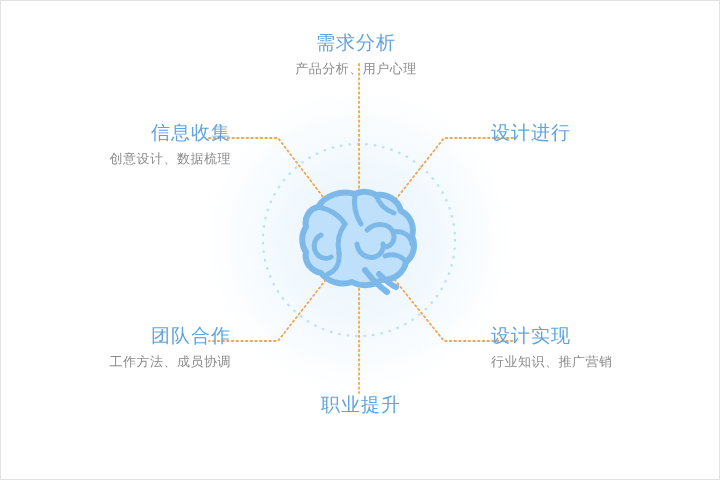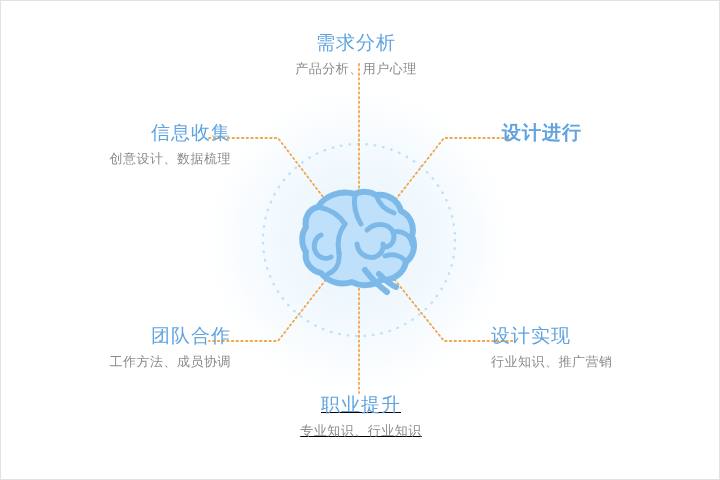--- a/index.html
+++ b/index.html
@@ -67,24 +67,24 @@
     margin-top: 4px;
   }
 
   .node.align-center { text-align: center; }
   .node.align-right  { text-align: right; }
   .node.align-left   { text-align: left; }
 
   
   #node-top    { left: 255px; top: 30px;  width: 200px; }
   #node-tl     { left: 30px;  top: 120px; width: 200px; }
-  #node-tr     { left: 501px; top: 120px; width: 200px; font-weight: bold; }
+  #node-tr     { left: 490px; top: 120px; width: 200px; }
   #node-bl     { left: 30px;  top: 323px; width: 200px; }
   #node-br     { left: 490px; top: 323px; width: 200px; }
-  #node-bottom { left: 260px; top: 392px; width: 200px; text-decoration: underline; }
+  #node-bottom { left: 260px; top: 392px; width: 200px; }
 </style>
 </head>
 <body>
 
 <div id="diagram">
 
   <div class="center-glow"></div>
 
   <svg class="svg-layer" viewBox="0 0 720 480">
 
@@ -154,16 +154,15 @@
     <div class="node-sub">行业知识、推广营销</div>
   </div>
 
   <div class="node align-right" id="node-bl">
     <div class="node-title">团队合作</div>
     <div class="node-sub">工作方法、成员协调</div>
   </div>
 
   <div class="node align-center" id="node-bottom">
     <div class="node-title">职业提升</div>
-    <div class="node-sub">专业知识、行业知识</div>
   </div>
 
 </div>
 
 </body></html>

